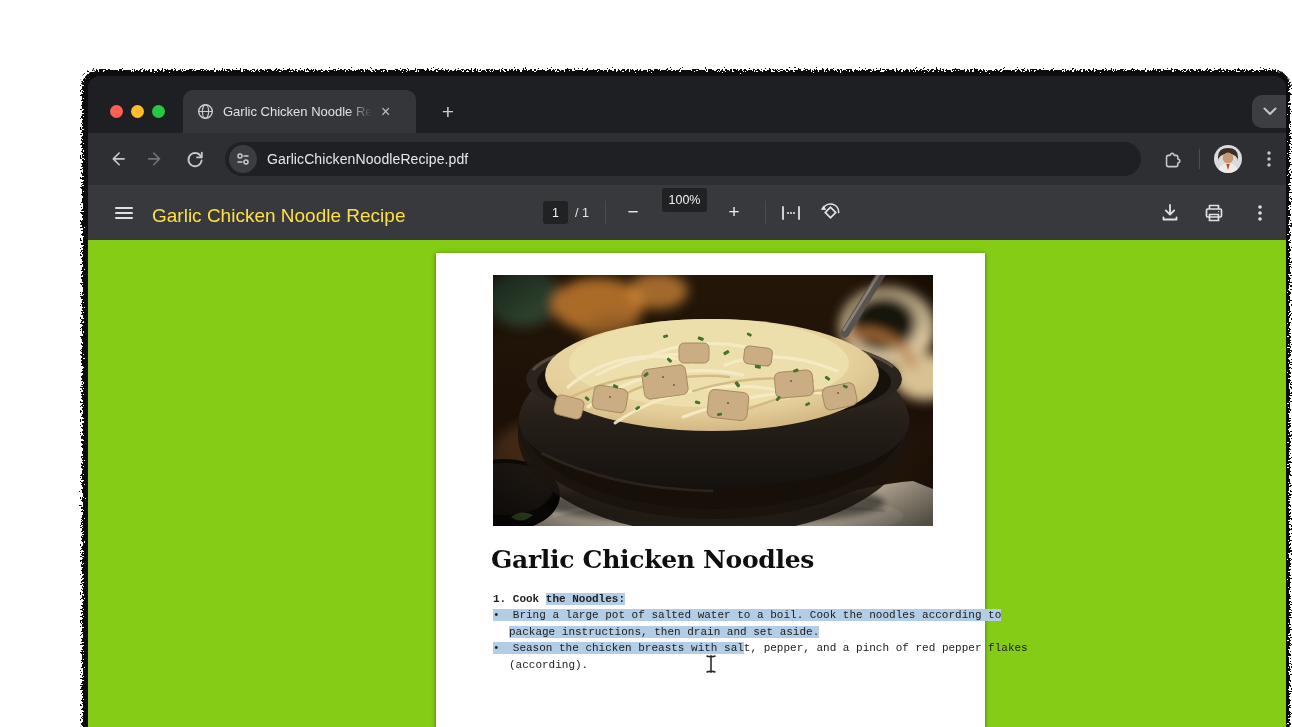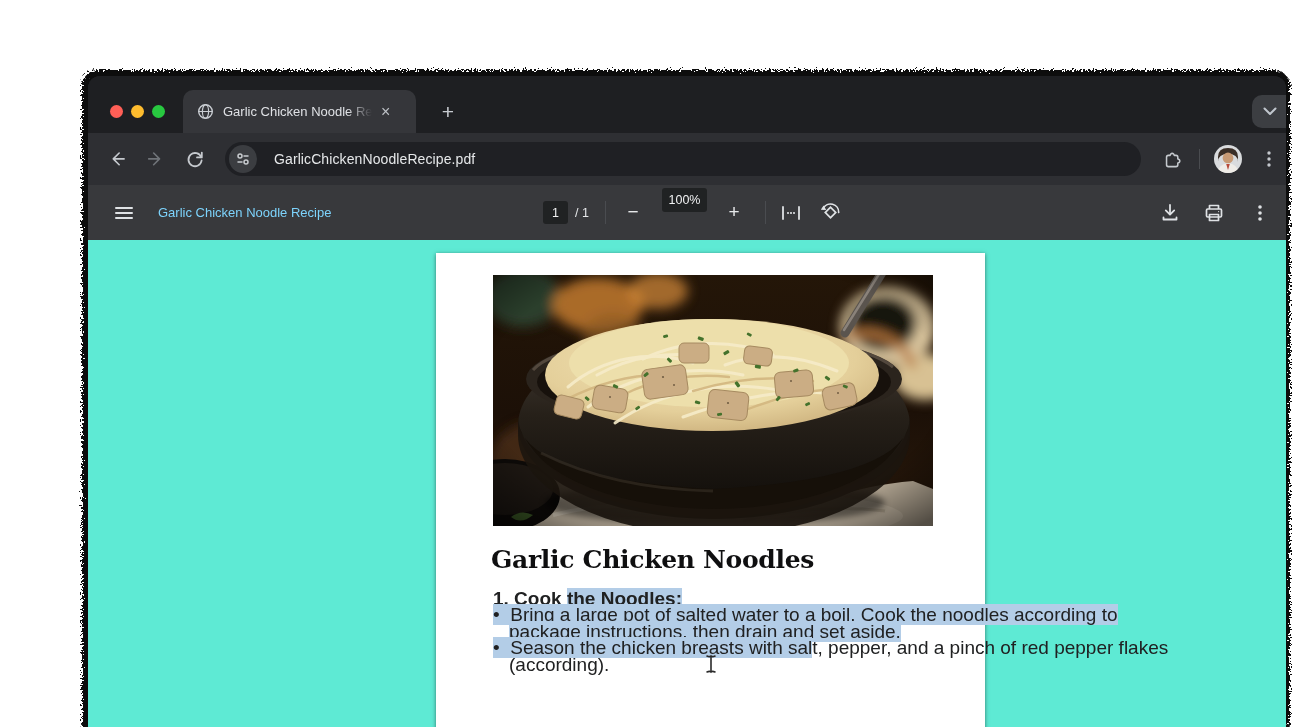--- a/index.html
+++ b/index.html
@@ -29,46 +29,46 @@
   .newtab { position:absolute; left:346px; top:22px; width:28px; height:28px; color:#c7cbd1;
             font-size:21px; font-weight:300; display:flex; align-items:center; justify-content:center; }
   .chevbtn { position:absolute; left:1164px; top:19px; width:35px; height:33px;
              background:#3c3e42; border-radius:10px 0 0 10px; display:flex; align-items:center; justify-content:center; }
 
   
   .omnibar { position:absolute; left:0; top:57px; width:1198px; height:52px; background:#2e2f33; }
   .navic { position:absolute; top:16px; width:20px; height:20px; color:#c5c9ce; }
   .navic.dim { color:#6f7378; }
   .pill { position:absolute; left:137px; top:9px; width:916px; height:34px; background:#1f2024;
-          border-radius:17px; display:flex; align-items:center;gap:7px; }
+          border-radius:17px; display:flex; align-items:center; }
   .tunewrap { width:28px; height:28px; border-radius:50%; background:#3b3d41; margin-left:4px;
               display:flex; align-items:center; justify-content:center; }
   .url { margin-left:10px; font-size:14px; color:#e6e8ea; letter-spacing:.1px; }
   .sep-v { position:absolute; width:1px; background:#4a4c50; }
 
   
   .pdfbar { position:absolute; left:0; top:109px; width:1198px; height:55px; background:#38393c; }
   .pdfbar .icon { color:#dfe2e5; }
-  .pdf-title { position:absolute; left:70px; top:20px; font-size:13px; color:#7dd3fc; }
+  .pdf-title { position:absolute; left:64px; top:20px; font-size:19px; color:#fde047; }
   .numbox { position:absolute; background:#202223; border-radius:3px; color:#f0f1f2;
             font-size:12.5px; display:flex; align-items:center; justify-content:center; }
   .plainlabel { position:absolute; color:#e6e8ea; font-size:12.5px; }
   .mathbtn { position:absolute; color:#e6e8ea; font-size:19px; width:24px; height:24px;
              display:flex; align-items:center; justify-content:center; }
 
   
   .viewer { position:absolute; left:0; top:164px; width:1198px; height:487px;
-            background:#5eead4; overflow:hidden; }
+            background:#84cc16; overflow:hidden; }
   .page { position:absolute; left:348px; top:13px; width:549px; height:610px; background:#ffffff;
           box-shadow:0 1px 4px rgba(0,0,0,.5); }
   .photo { position:absolute; left:57px; top:22px; width:440px; height:251px; }
   .doc-h1 { position:absolute; left:55px; top:292px; font-family:"DejaVu Serif", serif;
             font-weight:bold; font-size:25px; color:#0f0f10; letter-spacing:-.3px; }
-  .doc-list { position:absolute; left:57px; top:338px; width:450px; font-size:19px;
-              line-height:16.4px; color:#202122; }
+  .doc-list { position:absolute; left:57px; top:338px; width:450px; font-size:11px;
+              line-height:16.4px; color:#202122;font-family:Liberation Mono, monospace; }
   .doc-line { white-space:pre; }
   .doc-line.cont { padding-left:16px; }
   .doc-line.gap { margin-top:15px; }
   .b { font-weight:bold; }
   .sel { background:#b3cde7; }
   .ibeam { position:absolute; left:616px; top:414px; }
 </style>
 </head>
 <body>
 <div class="stage">

